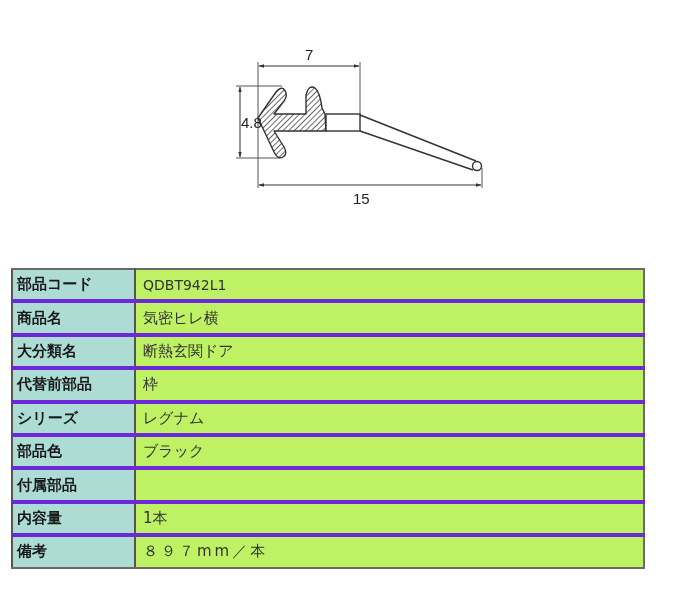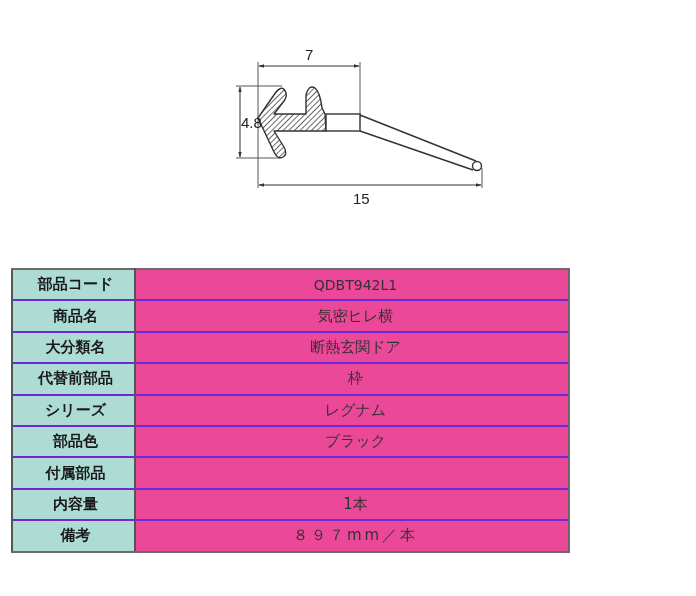--- a/index.html
+++ b/index.html
@@ -26,29 +26,28 @@
     position: absolute;
     font-family: "Liberation Sans", sans-serif;
     font-size: 15px;
     color: #222;
     line-height: 1;
   }
   .spec-table {
     position: absolute;
     left: 11px;
     top: 268px;
-    width: 559px;
+    width: 634px;
     border-collapse: collapse;
     table-layout: fixed;
-    text-align: center;
   }
   .spec-table td {
     height: 29.4px;
     padding: 0 0 0 5px;
-    border-top: 2px solid #6d28d9;
+    border-top: 4px solid #6d28d9;
     border-bottom: 0;
     vertical-align: middle;
     white-space: nowrap;
     overflow: hidden;
   }
   .spec-table tr:first-child td {
     border-top: 2px solid #6a6a6a;
   }
   .spec-table tr:last-child td {
     border-bottom: 2px solid #6a6a6a;
@@ -57,21 +56,21 @@
     width: 117px;
     background: #addcd5;
     border-left: 2px solid #555;
     border-right: 2px solid #555;
     font-weight: bold;
     font-size: 15px;
     color: #1a1a1a;
     padding-left: 4px;
   }
   .spec-table td.value {
-    background: #ec4899;
+    background: #bef264;
     border-right: 2px solid #6a6a6a;
     font-size: 15px;
     color: #333;
     padding-left: 7px;
   }
   .spec-table td.value.code {
     font-family: "DejaVu Sans", sans-serif;
     font-size: 14px;
   }
   .spec-table td.value.spaced {

